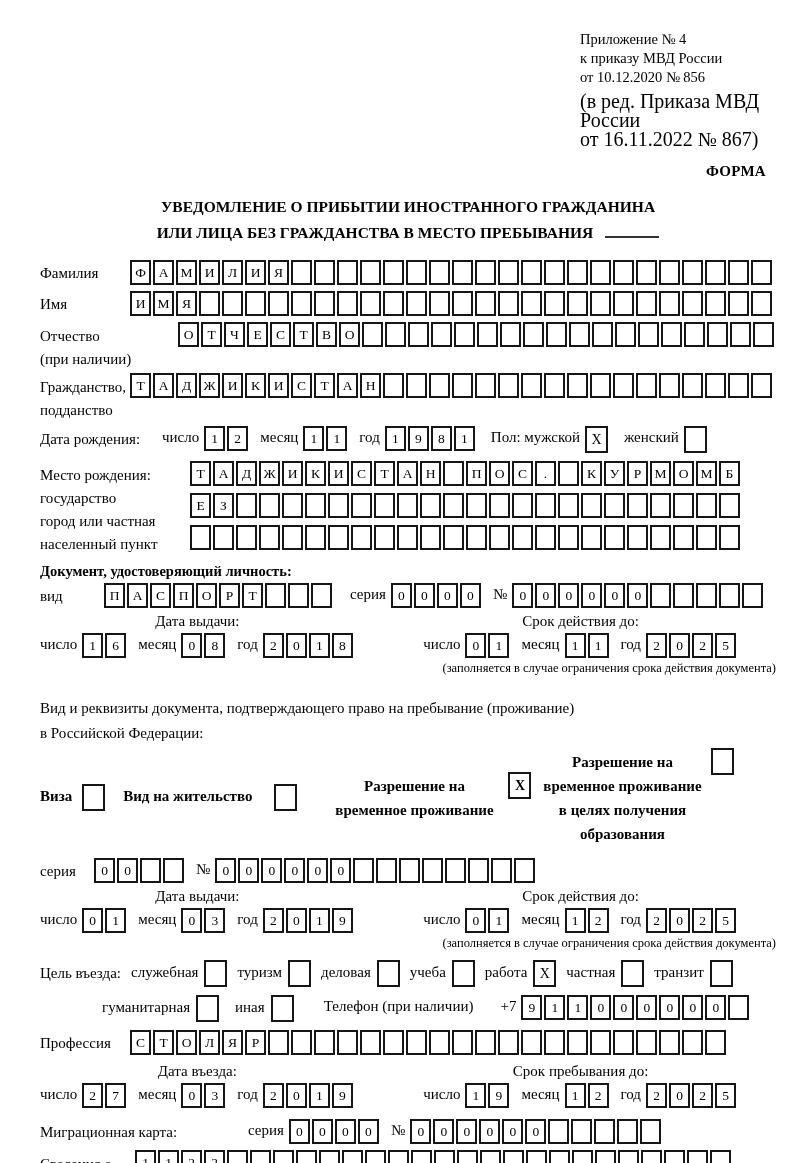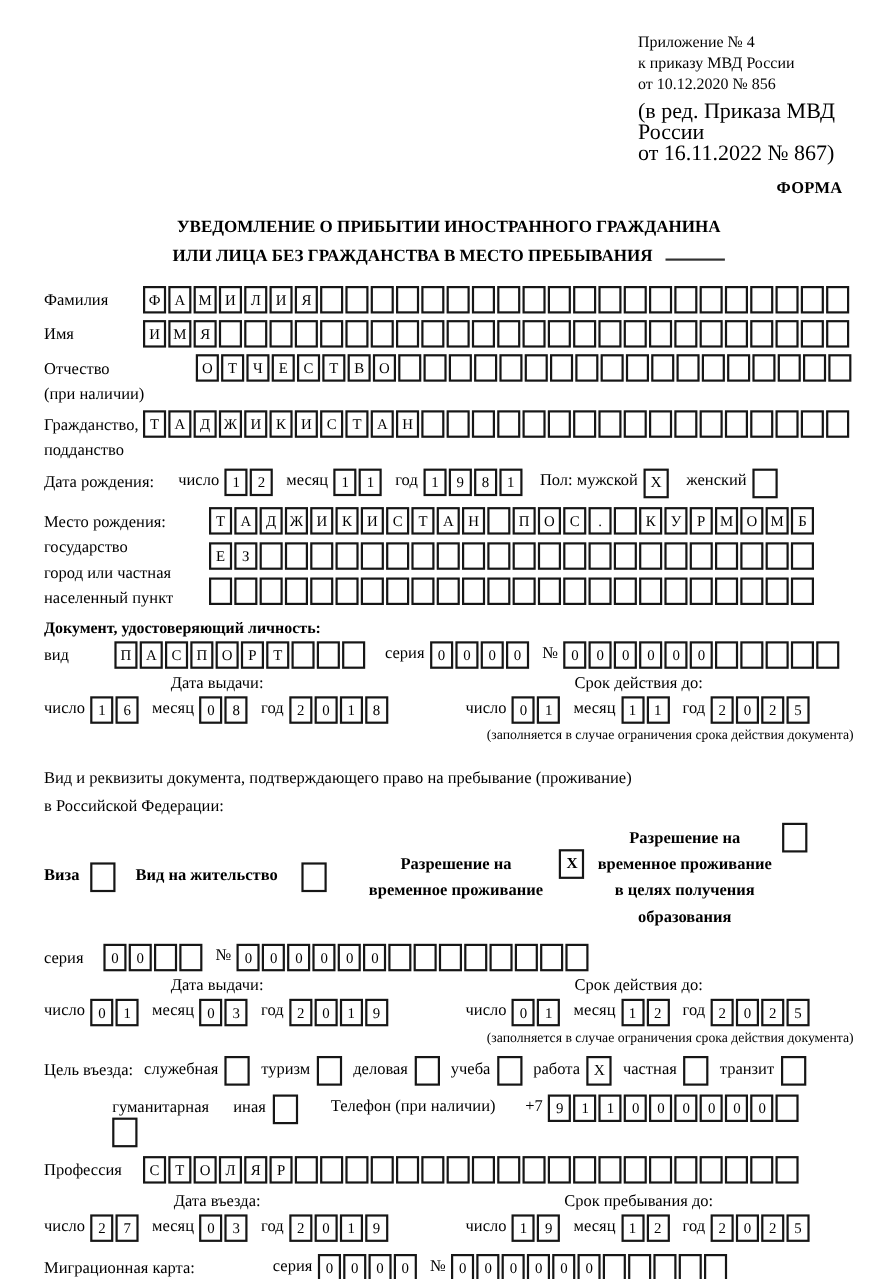--- a/index.html
+++ b/index.html
@@ -538,21 +538,21 @@
       <span class="olbl">частная</span>
       <span class="box"></span>
     </span>
     <span class="opt">
       <span class="olbl">транзит</span>
       <span class="box"></span>
     </span>
   </div>
 
   <div class="row" style="margin-left:62px;margin-top:8px;">
-    <span class="opt" style="margin-left:0;flex-direction:column;">
+    <span class="opt" style="margin-left:0;">
       <span class="olbl">гуманитарная</span>
       <span class="box"></span>
     </span>
     <span class="opt" style="margin-left:16px;">
       <span class="olbl">иная</span>
       <span class="box"></span>
     </span>
     <span class="sublab" style="margin-left:30px;">Телефон (при наличии)</span>
     <span class="sublab" style="margin-left:22px;">+7</span>
     <span class="cellrow">

